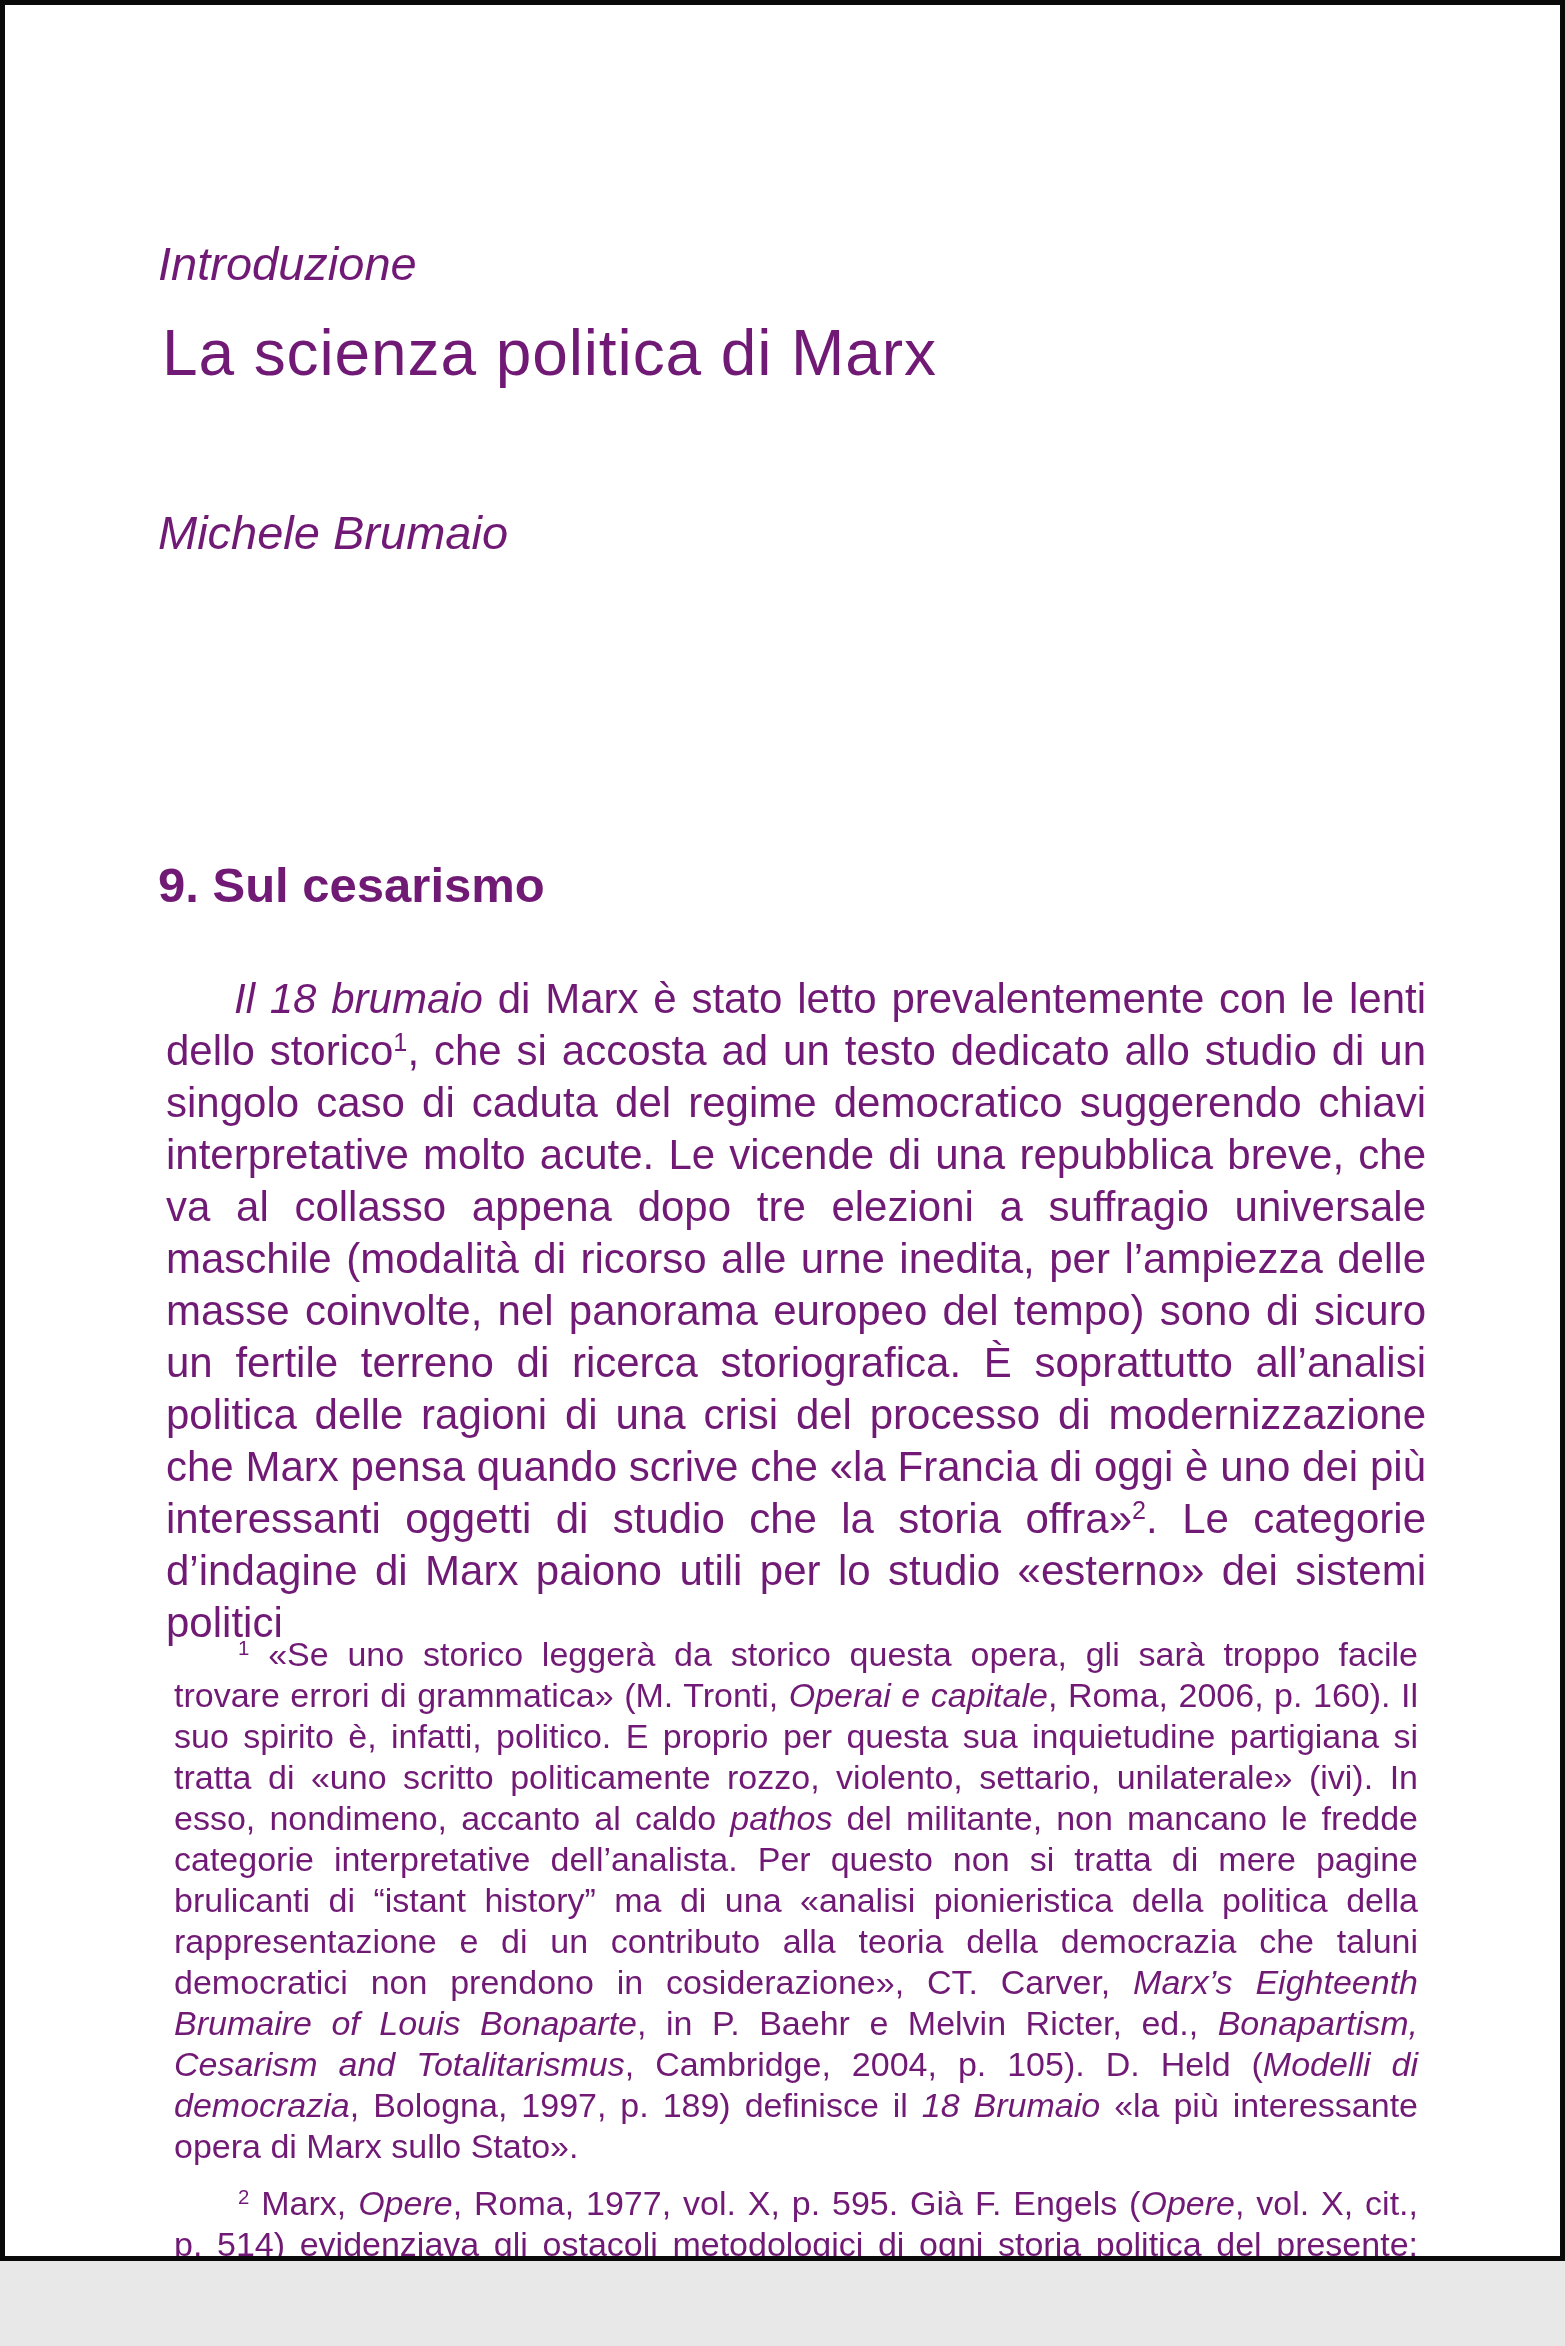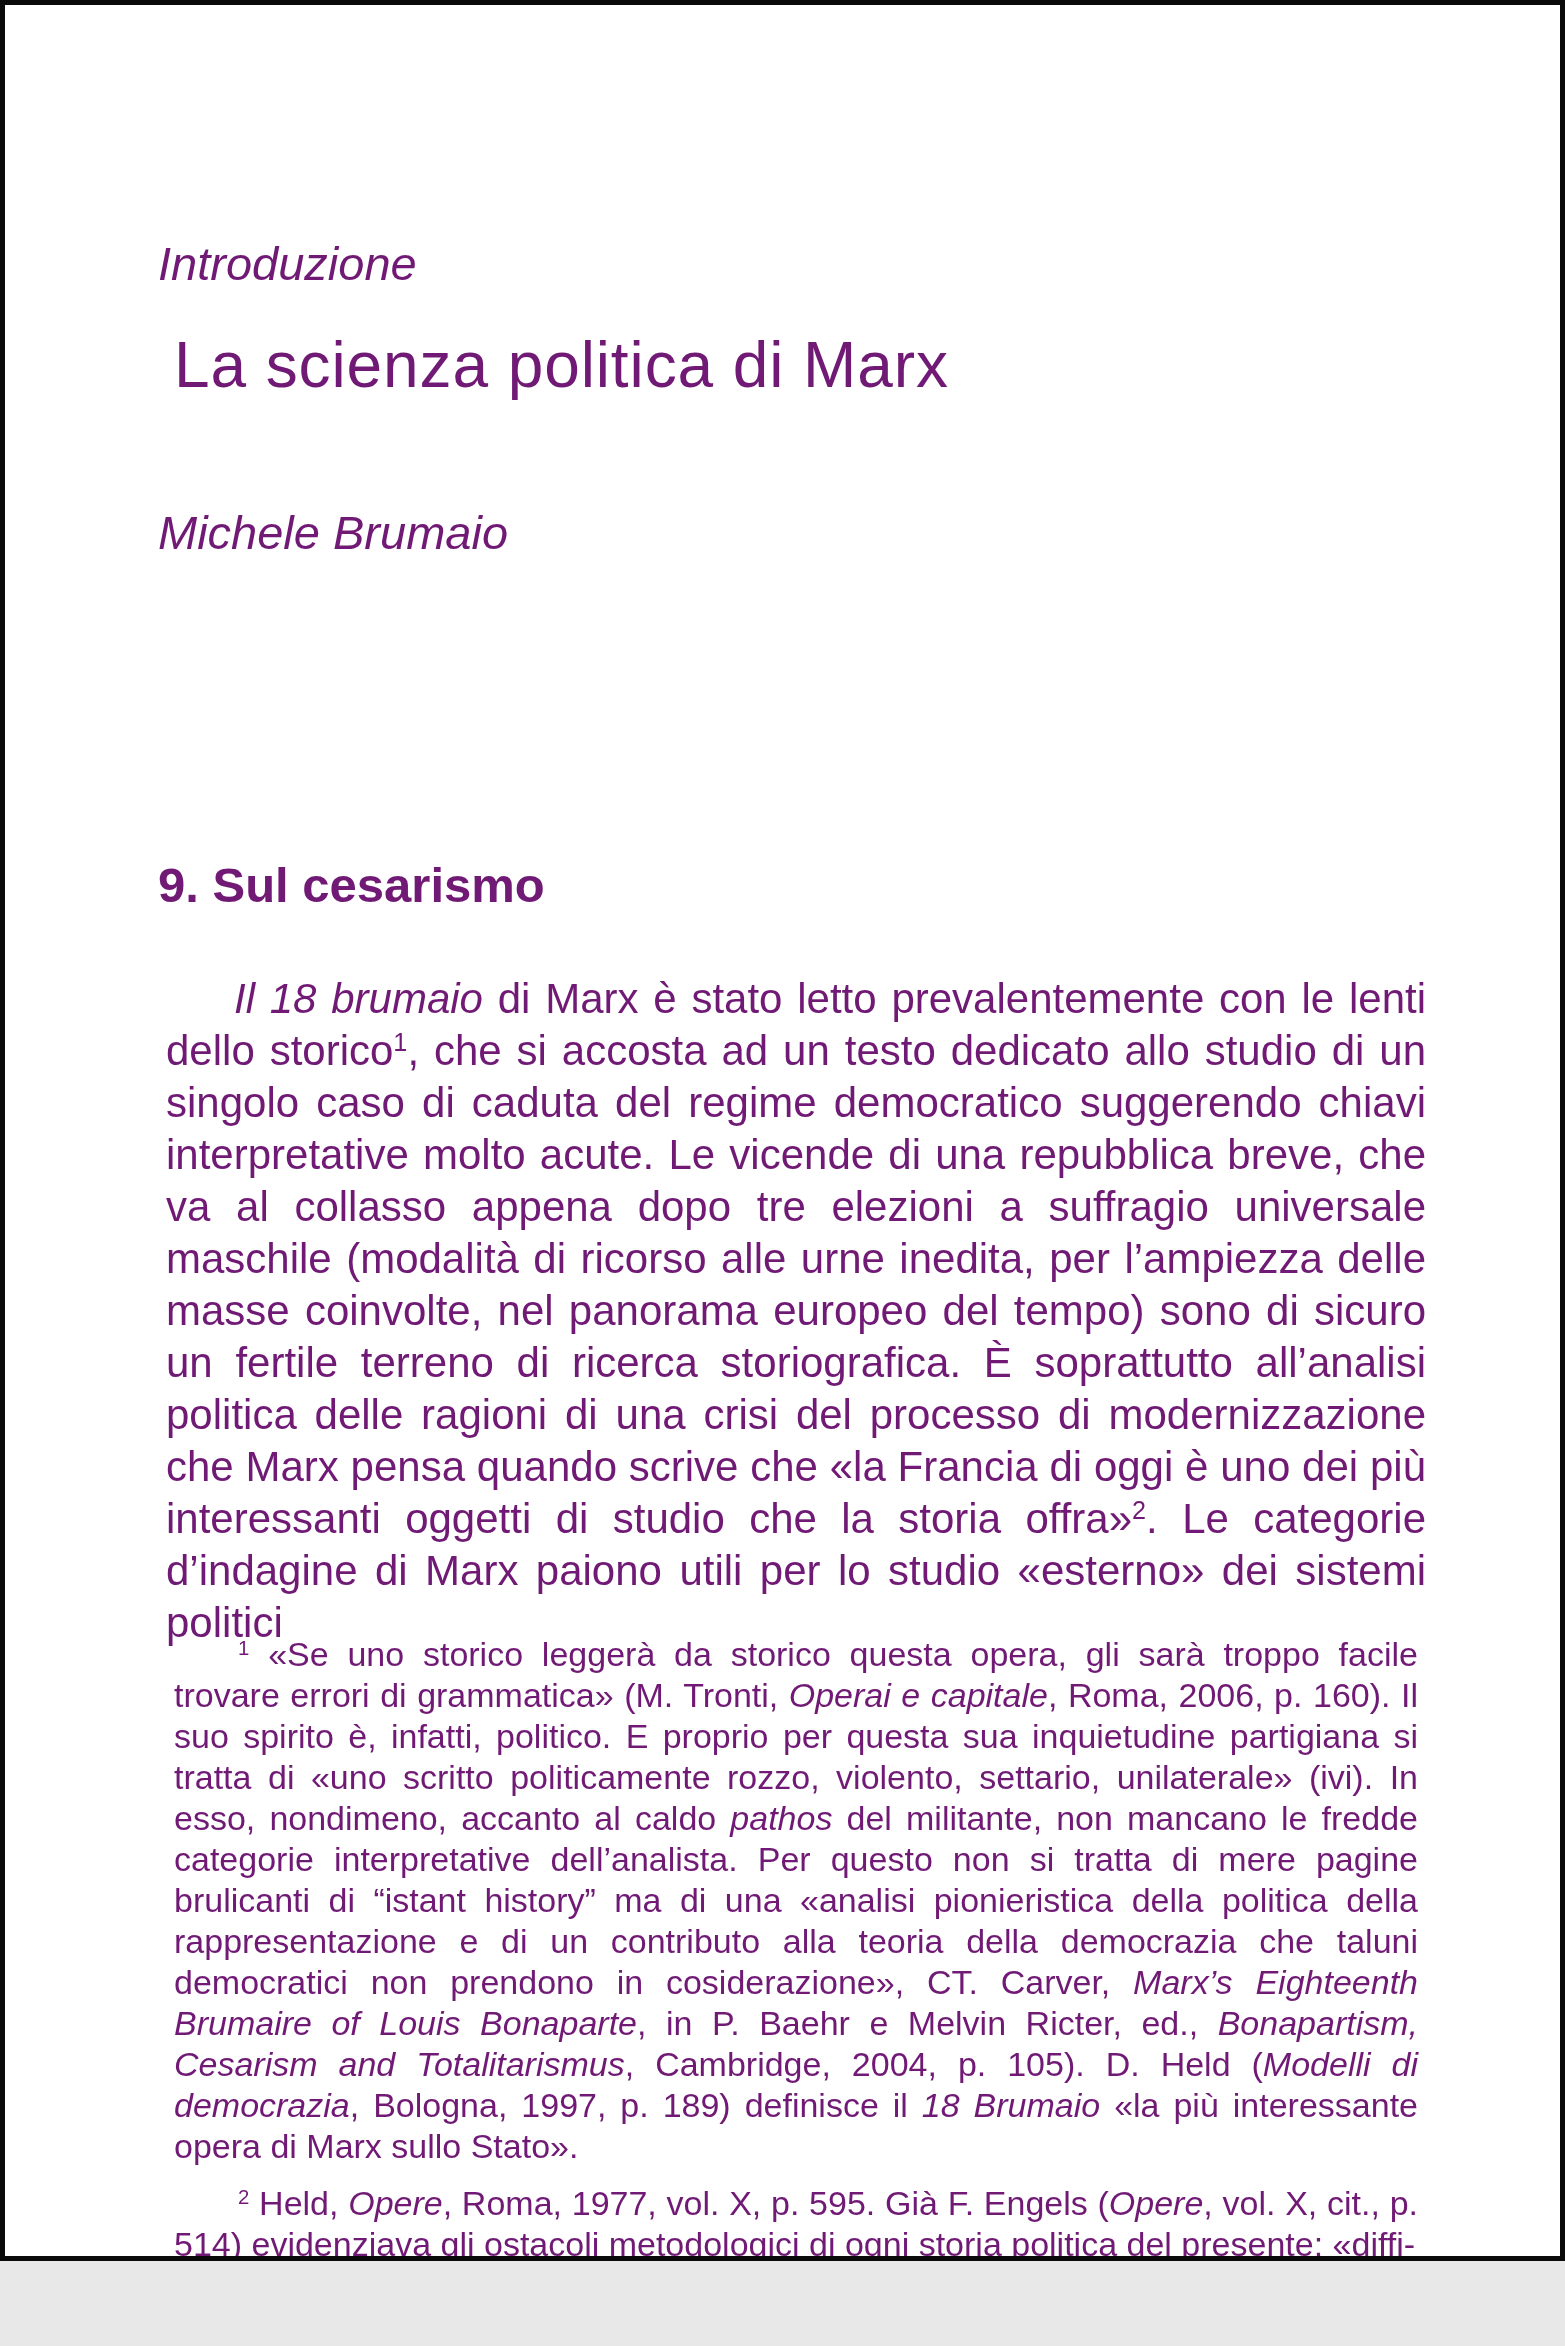--- a/index.html
+++ b/index.html
@@ -16,21 +16,21 @@
   }
   .block { position: absolute; left: 153px; right: 126px; }
   .intro-label {
     top: 233px;
     font-style: italic;
     font-size: 47px;
     line-height: 1.1;
   }
   .title {
     top: 309px;
-    margin: 16px;
+    margin: 4px;
     font-weight: normal;
     font-size: 64px;
     letter-spacing: 0.9px;
     line-height: 1.1;
   }
   .author {
     top: 502px;
     font-style: italic;
     font-size: 47px;
     line-height: 1.1;
@@ -78,16 +78,16 @@
   <h1 class="block title">La scienza politica di Marx</h1>
 
   <div class="block author">Michele Brumaio</div>
 
   <h2 class="block heading">9. Sul cesarismo</h2>
 
   <p class="block body-par"><span class="italic">Il 18 brumaio</span><span> di Marx è stato letto prevalentemente con le lenti dello storico</span><sup>1</sup><span>, che si accosta ad un testo dedicato allo studio di un singolo caso di caduta del regime democratico suggerendo chiavi interpretative molto acute. Le vicende di una repubblica breve, che va al collasso appena dopo tre elezioni a suffragio universale maschile (modalità di ricorso alle urne inedita, per l’ampiezza delle masse coinvolte, nel panorama europeo del tempo) sono di sicuro un fertile terreno di ricerca storiografica. È soprattutto all’analisi politica delle ragioni di una crisi del processo di modernizzazione che Marx pensa quando scrive che «la Francia di oggi è uno dei più interessanti oggetti di studio che la storia offra»</span><sup>2</sup><span>. Le categorie d’indagine di Marx paiono utili per lo studio «esterno» dei sistemi politici</span></p>
 
   <div class="block footnotes">
     <p class="footnote"><sup>1</sup><span> «Se uno storico leggerà da storico questa opera, gli sarà troppo facile trovare errori di grammatica» (M. Tronti, </span><span class="italic">Operai e capitale</span><span>, Roma, 2006, p. 160). Il suo spirito è, infatti, politico. E proprio per questa sua inquietudine partigiana si tratta di «uno scritto politicamente rozzo, violento, settario, unilaterale» (ivi). In esso, nondimeno, accanto al caldo </span><span class="italic">pathos</span><span> del militante, non mancano le fredde categorie interpretative dell’analista. Per questo non si tratta di mere pagine brulicanti di “istant history” ma di una «analisi pionieristica della politica della rappresentazione e di un contributo alla teoria della democrazia che taluni democratici non prendono in cosiderazione», CT. Carver, </span><span class="italic">Marx’s Eighteenth Brumaire of Louis Bonaparte</span><span>, in P. Baehr e Melvin Ricter, ed., </span><span class="italic">Bonapartism, Cesarism and Totalitarismus</span><span>, Cambridge, 2004, p. 105). D. Held (</span><span class="italic">Modelli di democrazia</span><span>, Bologna, 1997, p. 189) definisce il </span><span class="italic">18 Brumaio</span><span> «la più interessante opera di Marx sullo Stato».</span></p>
-    <p class="footnote"><sup>2</sup><span> Held, </span><span class="italic">Opere</span><span>, Roma, 1977, vol. X, p. 595. Già F. Engels (</span><span class="italic">Opere</span><span>, vol. X, cit., p. 514) evidenziava gli ostacoli metodologici di ogni storia politica del presente: «diffi-</span></p>
+    <p class="footnote"><sup>2</sup><span> Marx, </span><span class="italic">Opere</span><span>, Roma, 1977, vol. X, p. 595. Già F. Engels (</span><span class="italic">Opere</span><span>, vol. X, cit., p. 514) evidenziava gli ostacoli metodologici di ogni storia politica del presente: «diffi-</span></p>
   </div>
 </div>
 
 
 </body></html>

